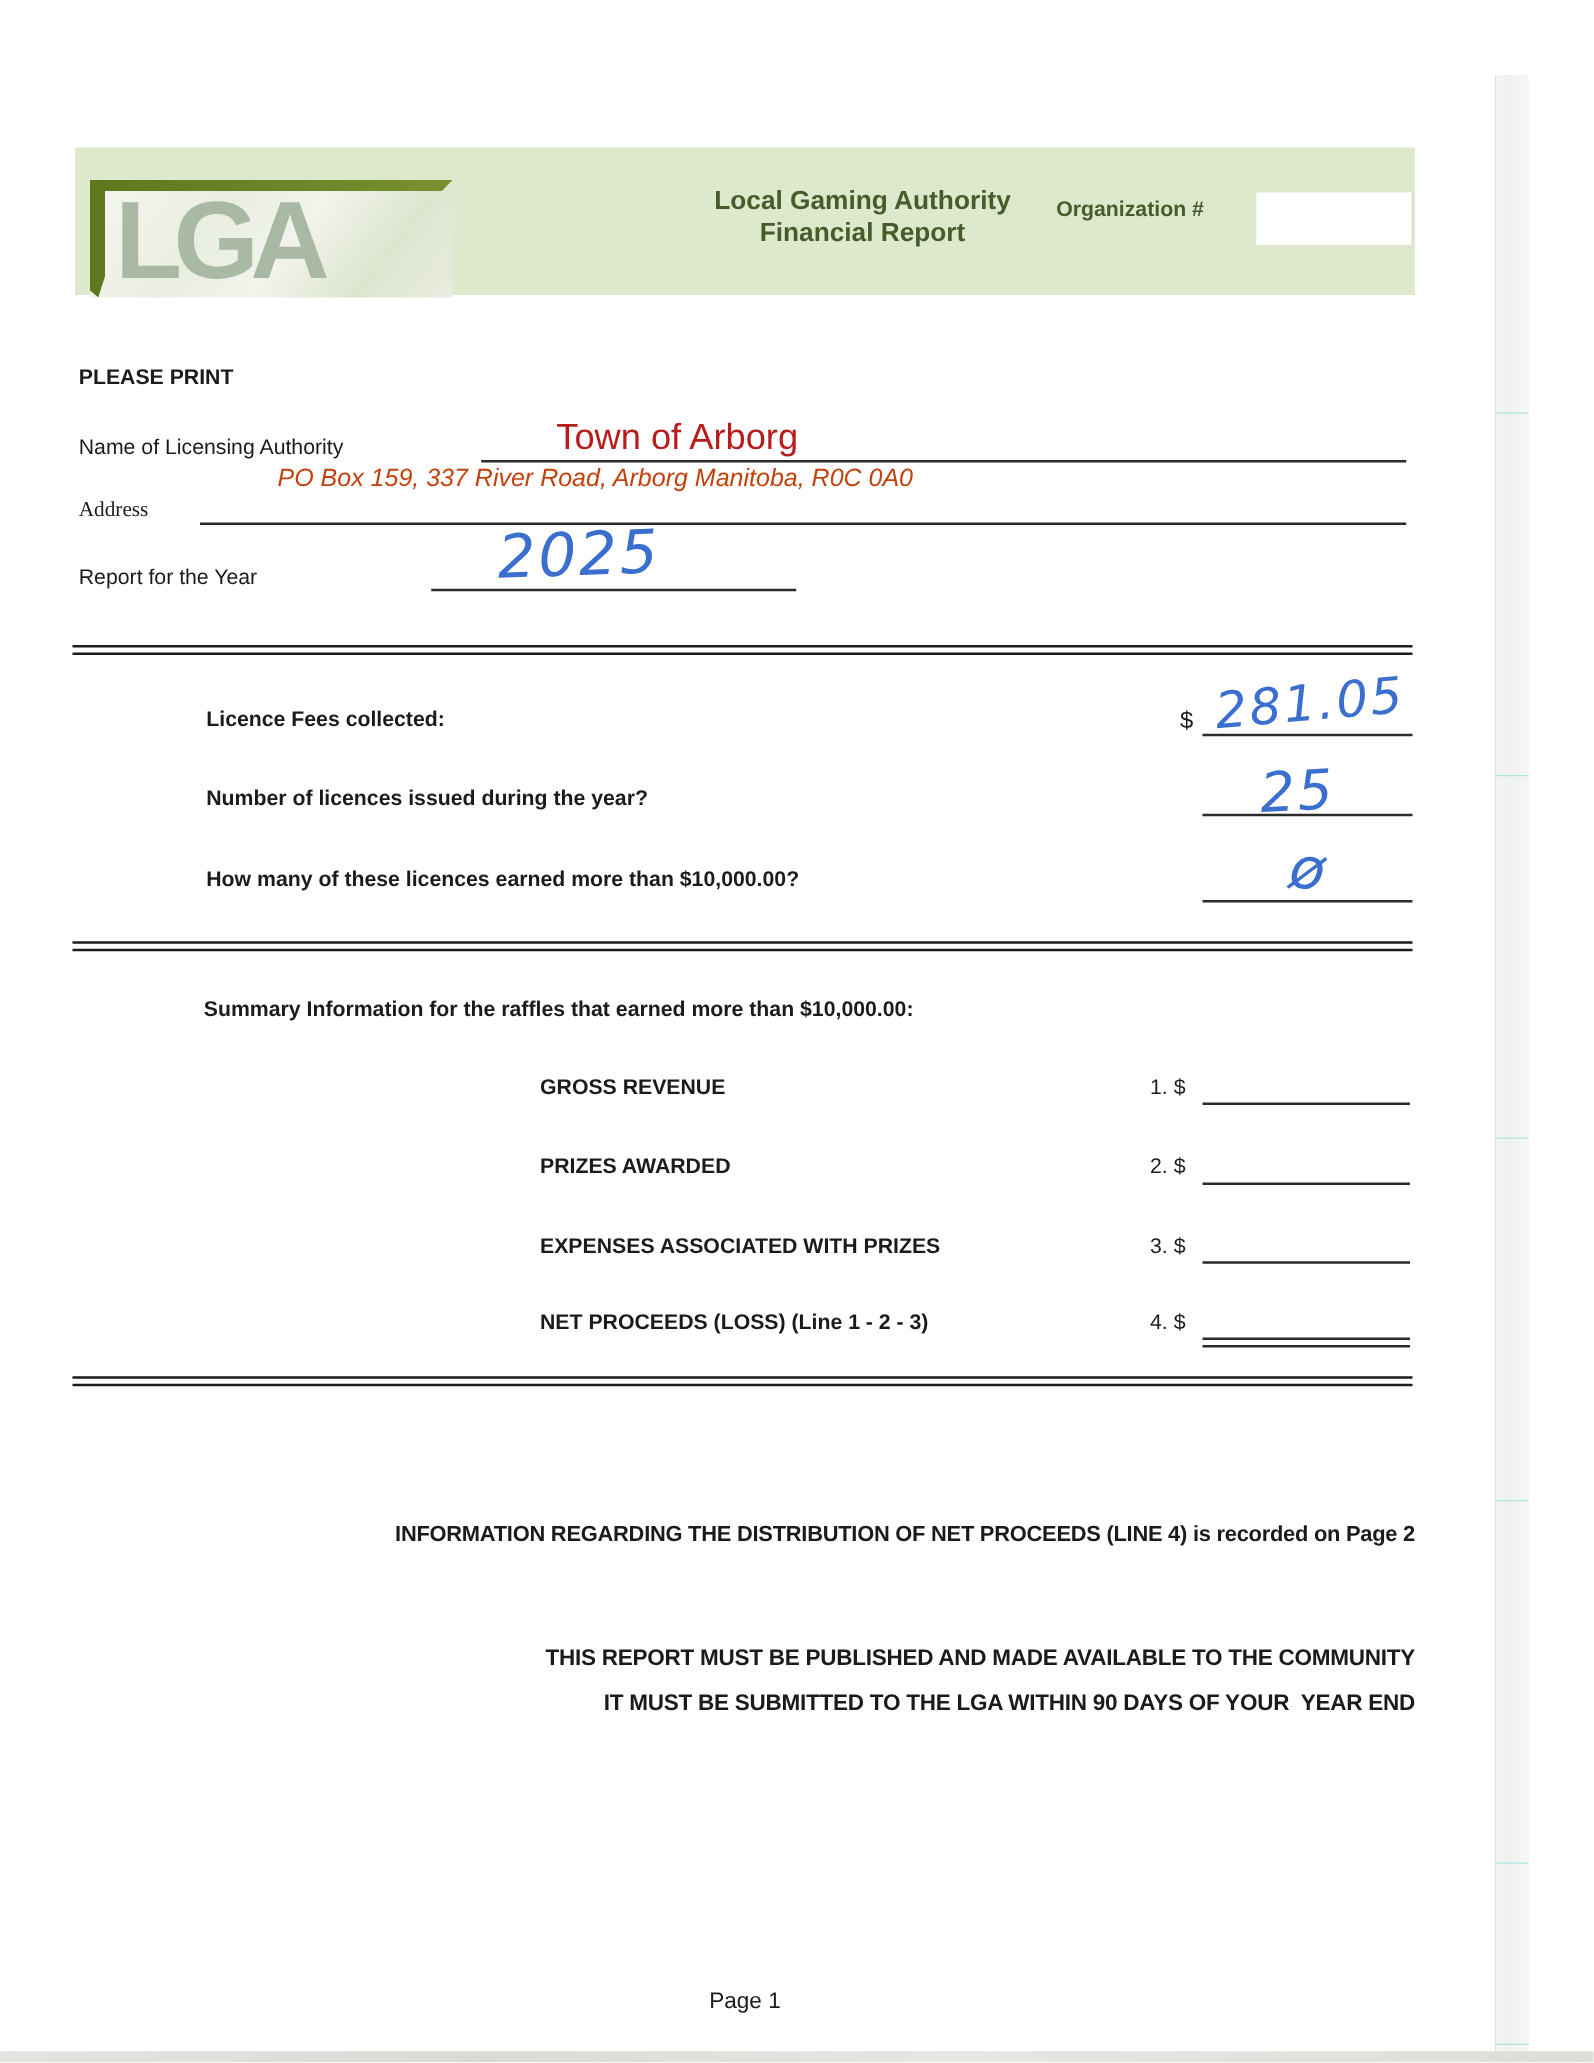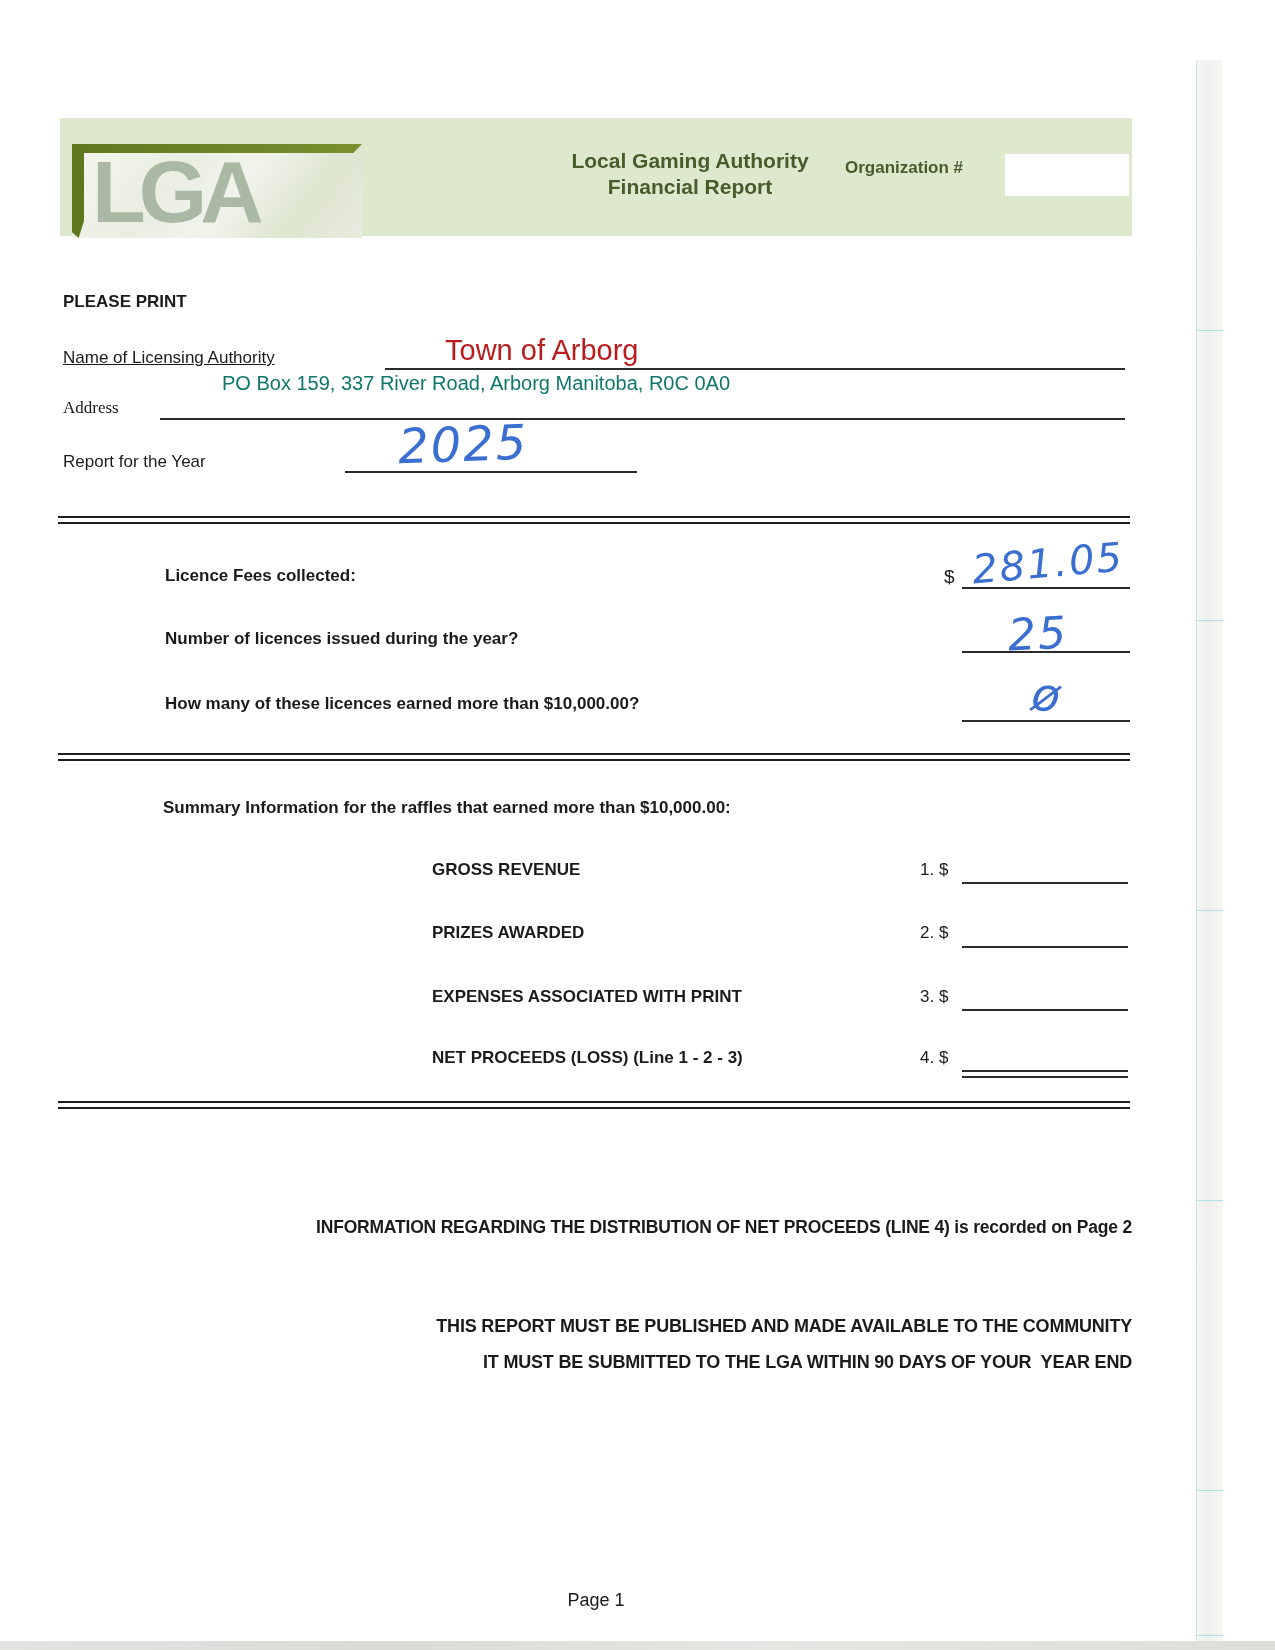--- a/index.html
+++ b/index.html
@@ -31,21 +31,21 @@
         letter-spacing:2px; white-space:nowrap;}
   
   .lbl{position:absolute; font-size:17px;}
   .b{font-weight:bold;}
   .line{position:absolute; border-bottom:2px solid #2b2b2b; height:0;}
   .dbl-rule{position:absolute; left:58px; width:1072px; height:4px;
         border-top:2px solid #1d1d1d; border-bottom:2px solid #1d1d1d;}
   .dbl-underline{position:absolute; height:4px;
         border-top:2px solid #2b2b2b; border-bottom:2px solid #2b2b2b;}
   .typed-name{position:absolute; left:445px; top:334px; font-size:29px; color:#b91c1c;}
-  .typed-addr{position:absolute; left:222px; top:372px; font-size:20px; color:#0f766e;}
+  .typed-addr{position:absolute; left:222px; top:372px; font-size:20px; color:#c2410c;font-style:italic;}
   .center-note{position:absolute; left:60px; width:1072px; text-align:right;
         font-weight:bold; font-size:18px; white-space:pre; letter-spacing:-0.2px;}
   .pagenum{position:absolute; left:60px; width:1072px; top:1590px; text-align:center;
         font-size:18px; font-weight:normal;}
   
   .edge-strip{position:absolute; right:52px; top:60px; bottom:0; width:26px;
         background:linear-gradient(90deg,#f4f6f4,#eef1ee 40%,#f7f8f6);
         border-left:1px solid #dfe3df;}
   .edge-strip .tick{position:absolute; left:0; width:100%; height:1px; background:#9fdede; opacity:.8;}
   .bottom-band{position:absolute; left:0; right:0; bottom:0; height:9px;
@@ -67,21 +67,21 @@
       <div>Financial Report</div>
     </div>
     <div class="org-label">Organization #</div>
     <div class="org-box">
       
     </div>
   </div>
 
   <div class="lbl b" style="left:63px; top:292px;">PLEASE PRINT</div>
 
-  <div class="lbl" style="left:63px; top:348px;text-decoration:underline;">Name of Licensing Authority</div>
+  <div class="lbl" style="left:63px; top:348px;">Name of Licensing Authority</div>
   <div class="line" style="left:385px; top:368px; width:740px;"></div>
   <div class="typed-name">Town of Arborg</div>
 
   <div class="lbl" style="left:63px; top:398px;font-family:Liberation Serif, serif;">Address</div>
   <div class="line" style="left:160px; top:418px; width:965px;"></div>
   <div class="typed-addr">PO Box 159, 337 River Road, Arborg Manitoba, R0C 0A0</div>
 
   <div class="lbl" style="left:63px; top:452px;">Report for the Year</div>
   <div class="line" style="left:345px; top:471px; width:292px;"></div>
   <div class="hand" style="position:absolute; left:398px; top:416px; font-size:48px; transform:rotate(-2deg);">2025</div>
@@ -106,21 +106,21 @@
   <div class="lbl b" style="left:163px; top:798px;">Summary Information for the raffles that earned more than $10,000.00:</div>
 
   <div class="lbl b" style="left:432px; top:860px;">GROSS REVENUE</div>
   <div class="lbl" style="left:920px; top:860px;">1. $</div>
   <div class="line" style="left:962px; top:882px; width:166px;"></div>
 
   <div class="lbl b" style="left:432px; top:923px;">PRIZES AWARDED</div>
   <div class="lbl" style="left:920px; top:923px;">2. $</div>
   <div class="line" style="left:962px; top:946px; width:166px;"></div>
 
-  <div class="lbl b" style="left:432px; top:987px;">EXPENSES ASSOCIATED WITH PRINT</div>
+  <div class="lbl b" style="left:432px; top:987px;">EXPENSES ASSOCIATED WITH PRIZES</div>
   <div class="lbl" style="left:920px; top:987px;">3. $</div>
   <div class="line" style="left:962px; top:1009px; width:166px;"></div>
 
   <div class="lbl b" style="left:432px; top:1048px;">NET PROCEEDS (LOSS) (Line 1 - 2 - 3)</div>
   <div class="lbl" style="left:920px; top:1048px;">4. $</div>
   <div class="dbl-underline" style="left:962px; top:1070px; width:166px;"></div>
 
   <div class="dbl-rule" style="top:1101px;"></div>
 
   <div class="center-note" style="top:1217px; font-size:17.5px;">INFORMATION REGARDING THE DISTRIBUTION OF NET PROCEEDS (LINE 4) is recorded on Page 2</div>

